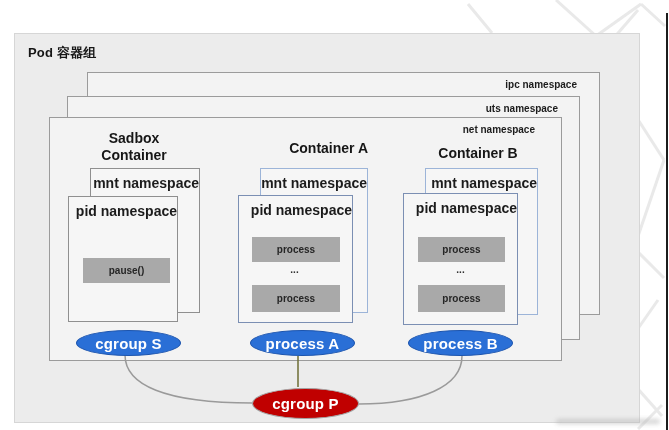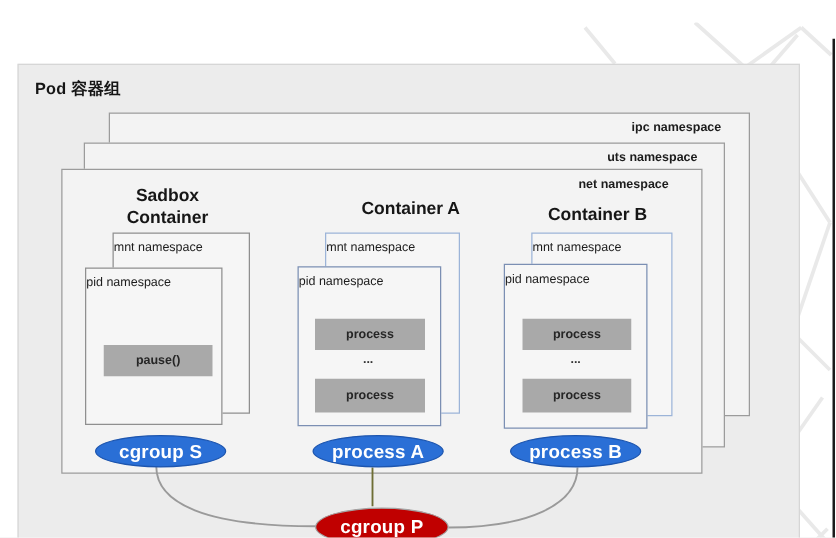--- a/index.html
+++ b/index.html
@@ -4,21 +4,21 @@
 <style>
   html,body{margin:0;padding:0;}
   body{
     width:669px;height:430px;
     font-family:"Liberation Sans", sans-serif;
     background:#ffffff;
     position:relative;
     overflow:hidden;
     -webkit-font-smoothing:antialiased;
   }
-  .stage{position:absolute;left:0;top:18px;width:669px;height:308px;}
+  .stage{position:absolute;left:0;top:0;width:669px;height:308px;}
   .abs{position:absolute;}
 
   
   #bg-mesh{left:0;top:0;width:669px;height:430px;z-index:0;}
   .screen-edge{
     left:666px;top:13px;width:2px;height:417px;
     background:#1b1b1b;z-index:9;
   }
   .wm-blur{
     left:556px;top:419px;width:104px;height:5px;
@@ -65,22 +65,22 @@
   .t-b{left:418px;top:145px;width:120px;}
 
   
   .mnt-box,.pid-box{
     box-sizing:border-box;background:#f6f6f6;
   }
   .mnt-box{border:1px solid var(--mnt-border-blue);}
   .pid-box{border:1px solid var(--pid-border-blue);}
   .gray-bordered .mnt-box,.gray-bordered .pid-box{border-color:var(--sandbox-border-gray);}
   .box-label{
-    display:block;padding-top:6px;text-align:left;
-    font-size:10px;font-weight:normal;color:#1c1c1c;white-space:nowrap;
+    display:block;padding-top:6px;text-align:right;
+    font-size:14px;font-weight:bold;color:#1c1c1c;white-space:nowrap;
   }
   .mnt-s{left:90px;top:168px;width:110px;height:145px;z-index:5;}
   .pid-s{left:68px;top:196px;width:110px;height:126px;z-index:6;}
   .mnt-a{left:260px;top:168px;width:108px;height:145px;z-index:5;}
   .pid-a{left:238px;top:195px;width:115px;height:128px;z-index:6;}
   .mnt-b{left:425px;top:168px;width:113px;height:147px;z-index:5;}
   .pid-b{left:403px;top:193px;width:115px;height:132px;z-index:6;}
 
   
   .proc{

